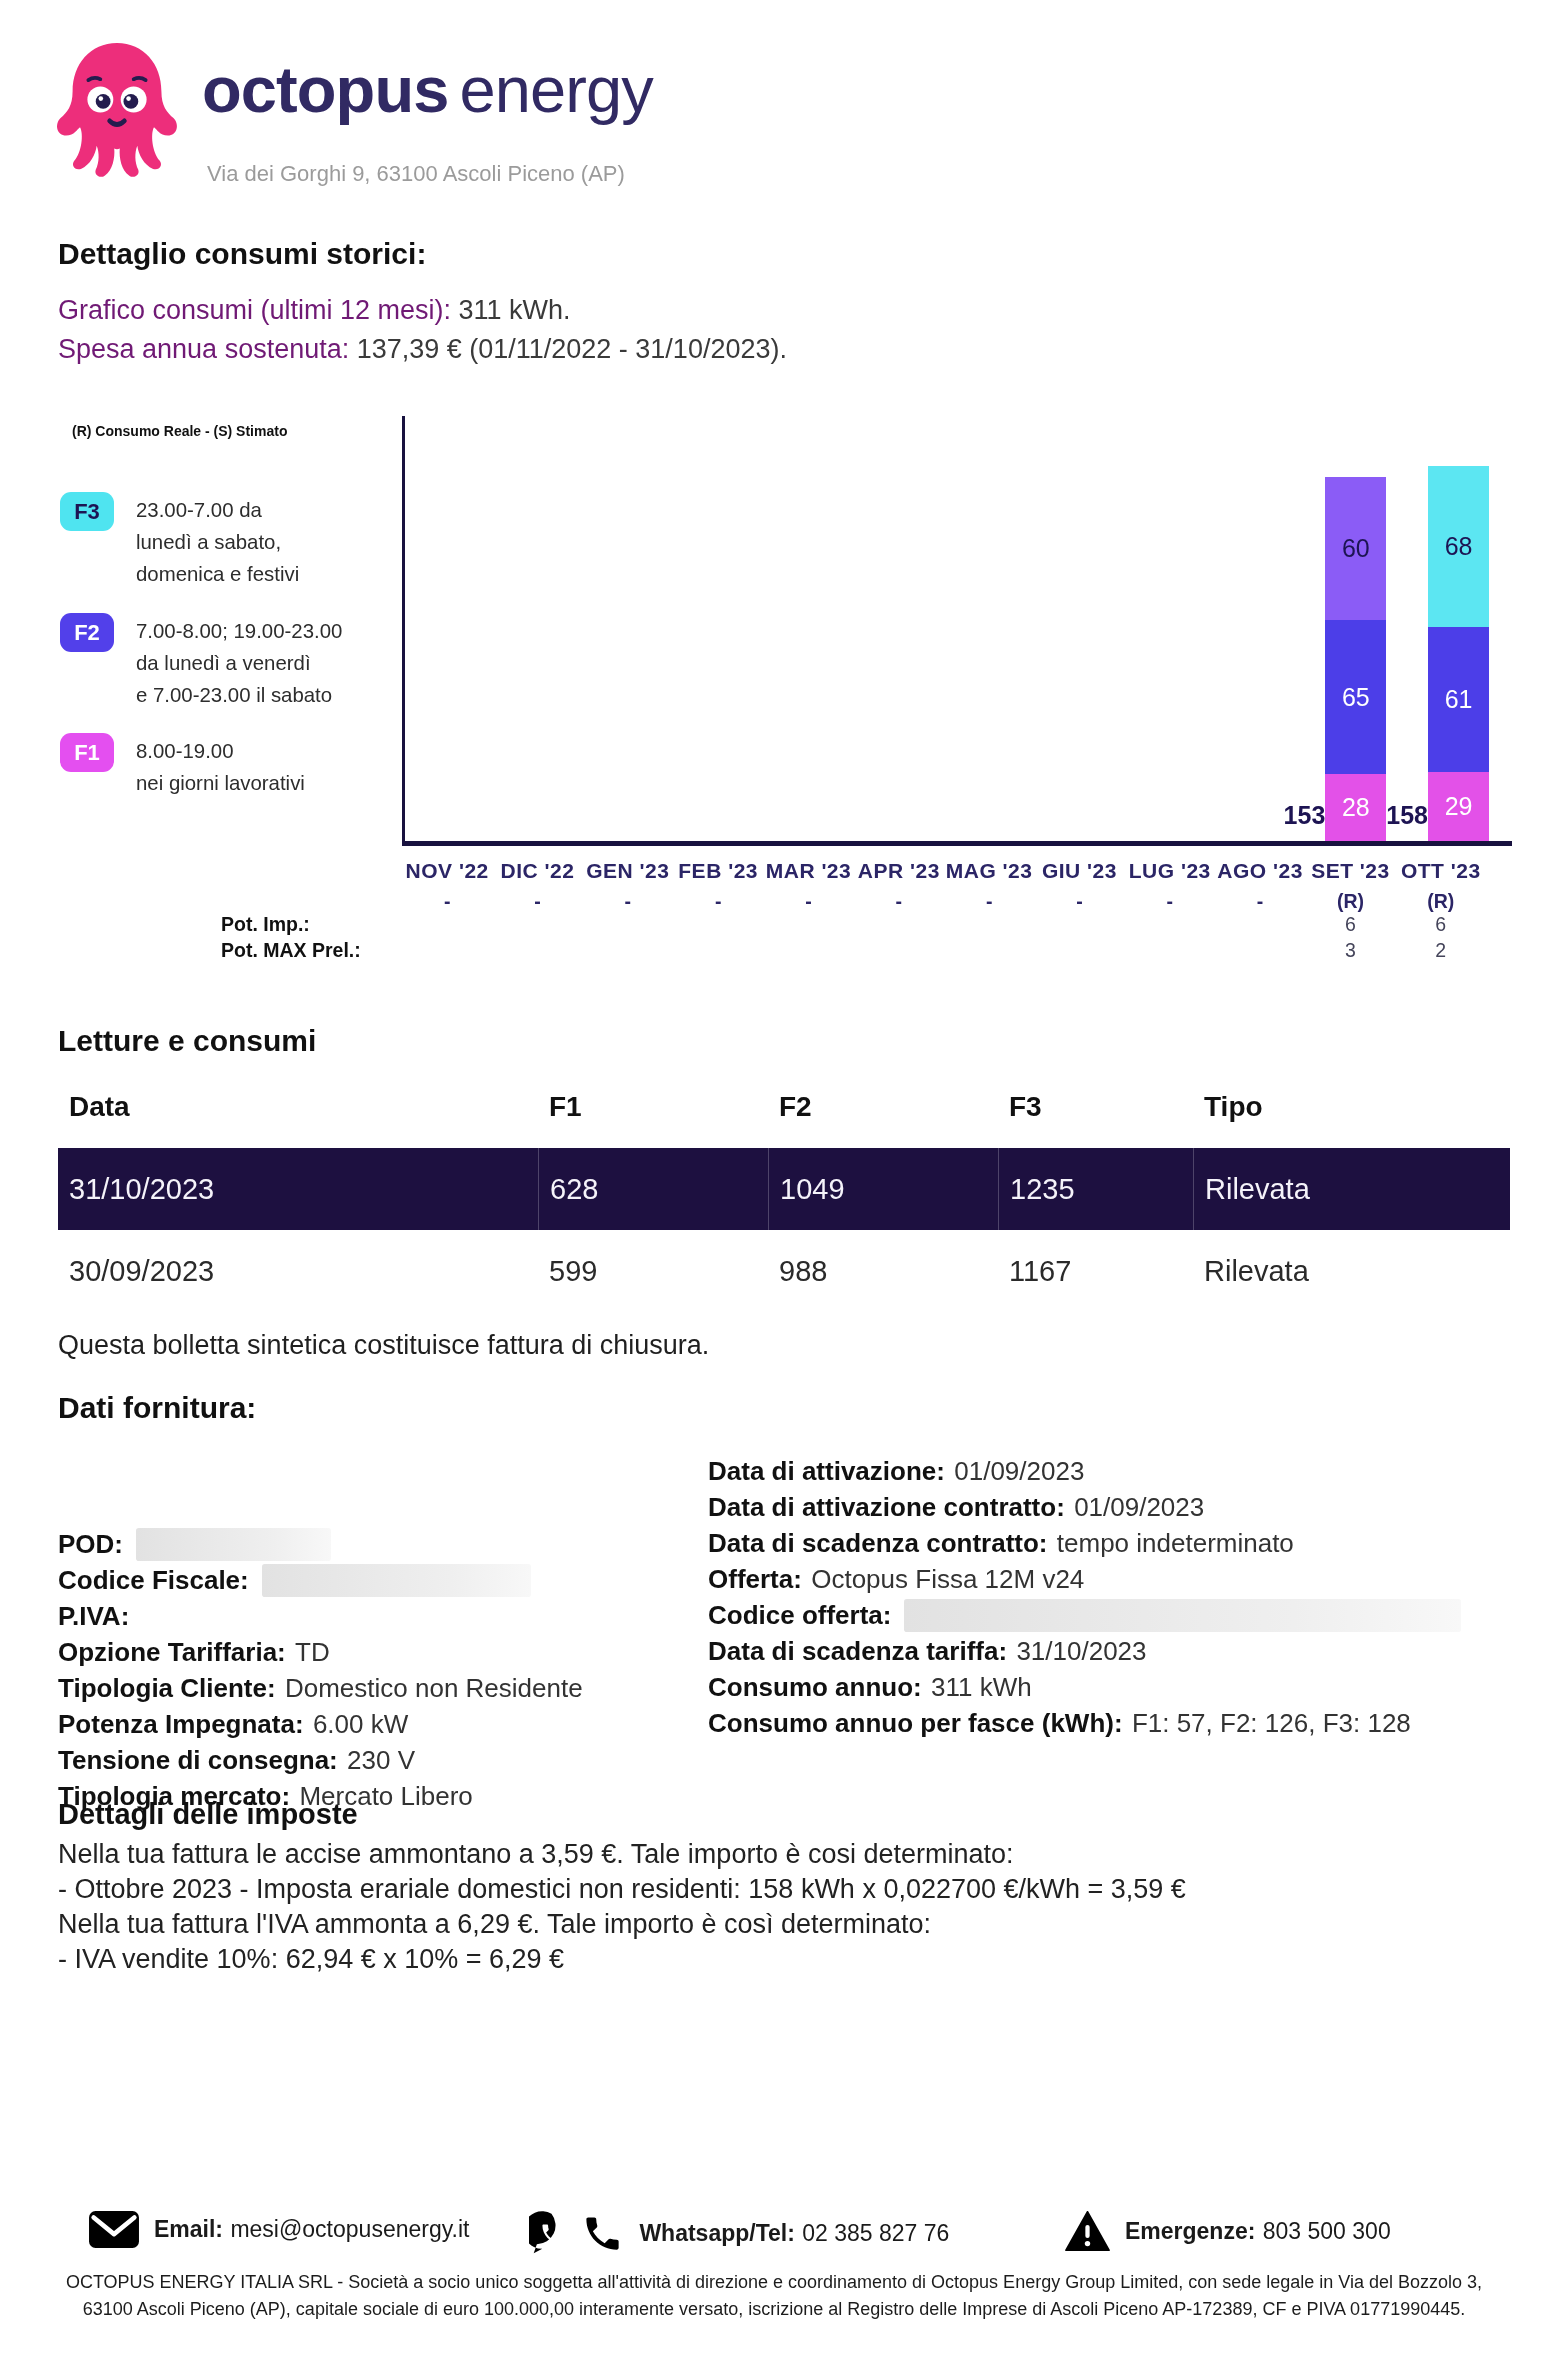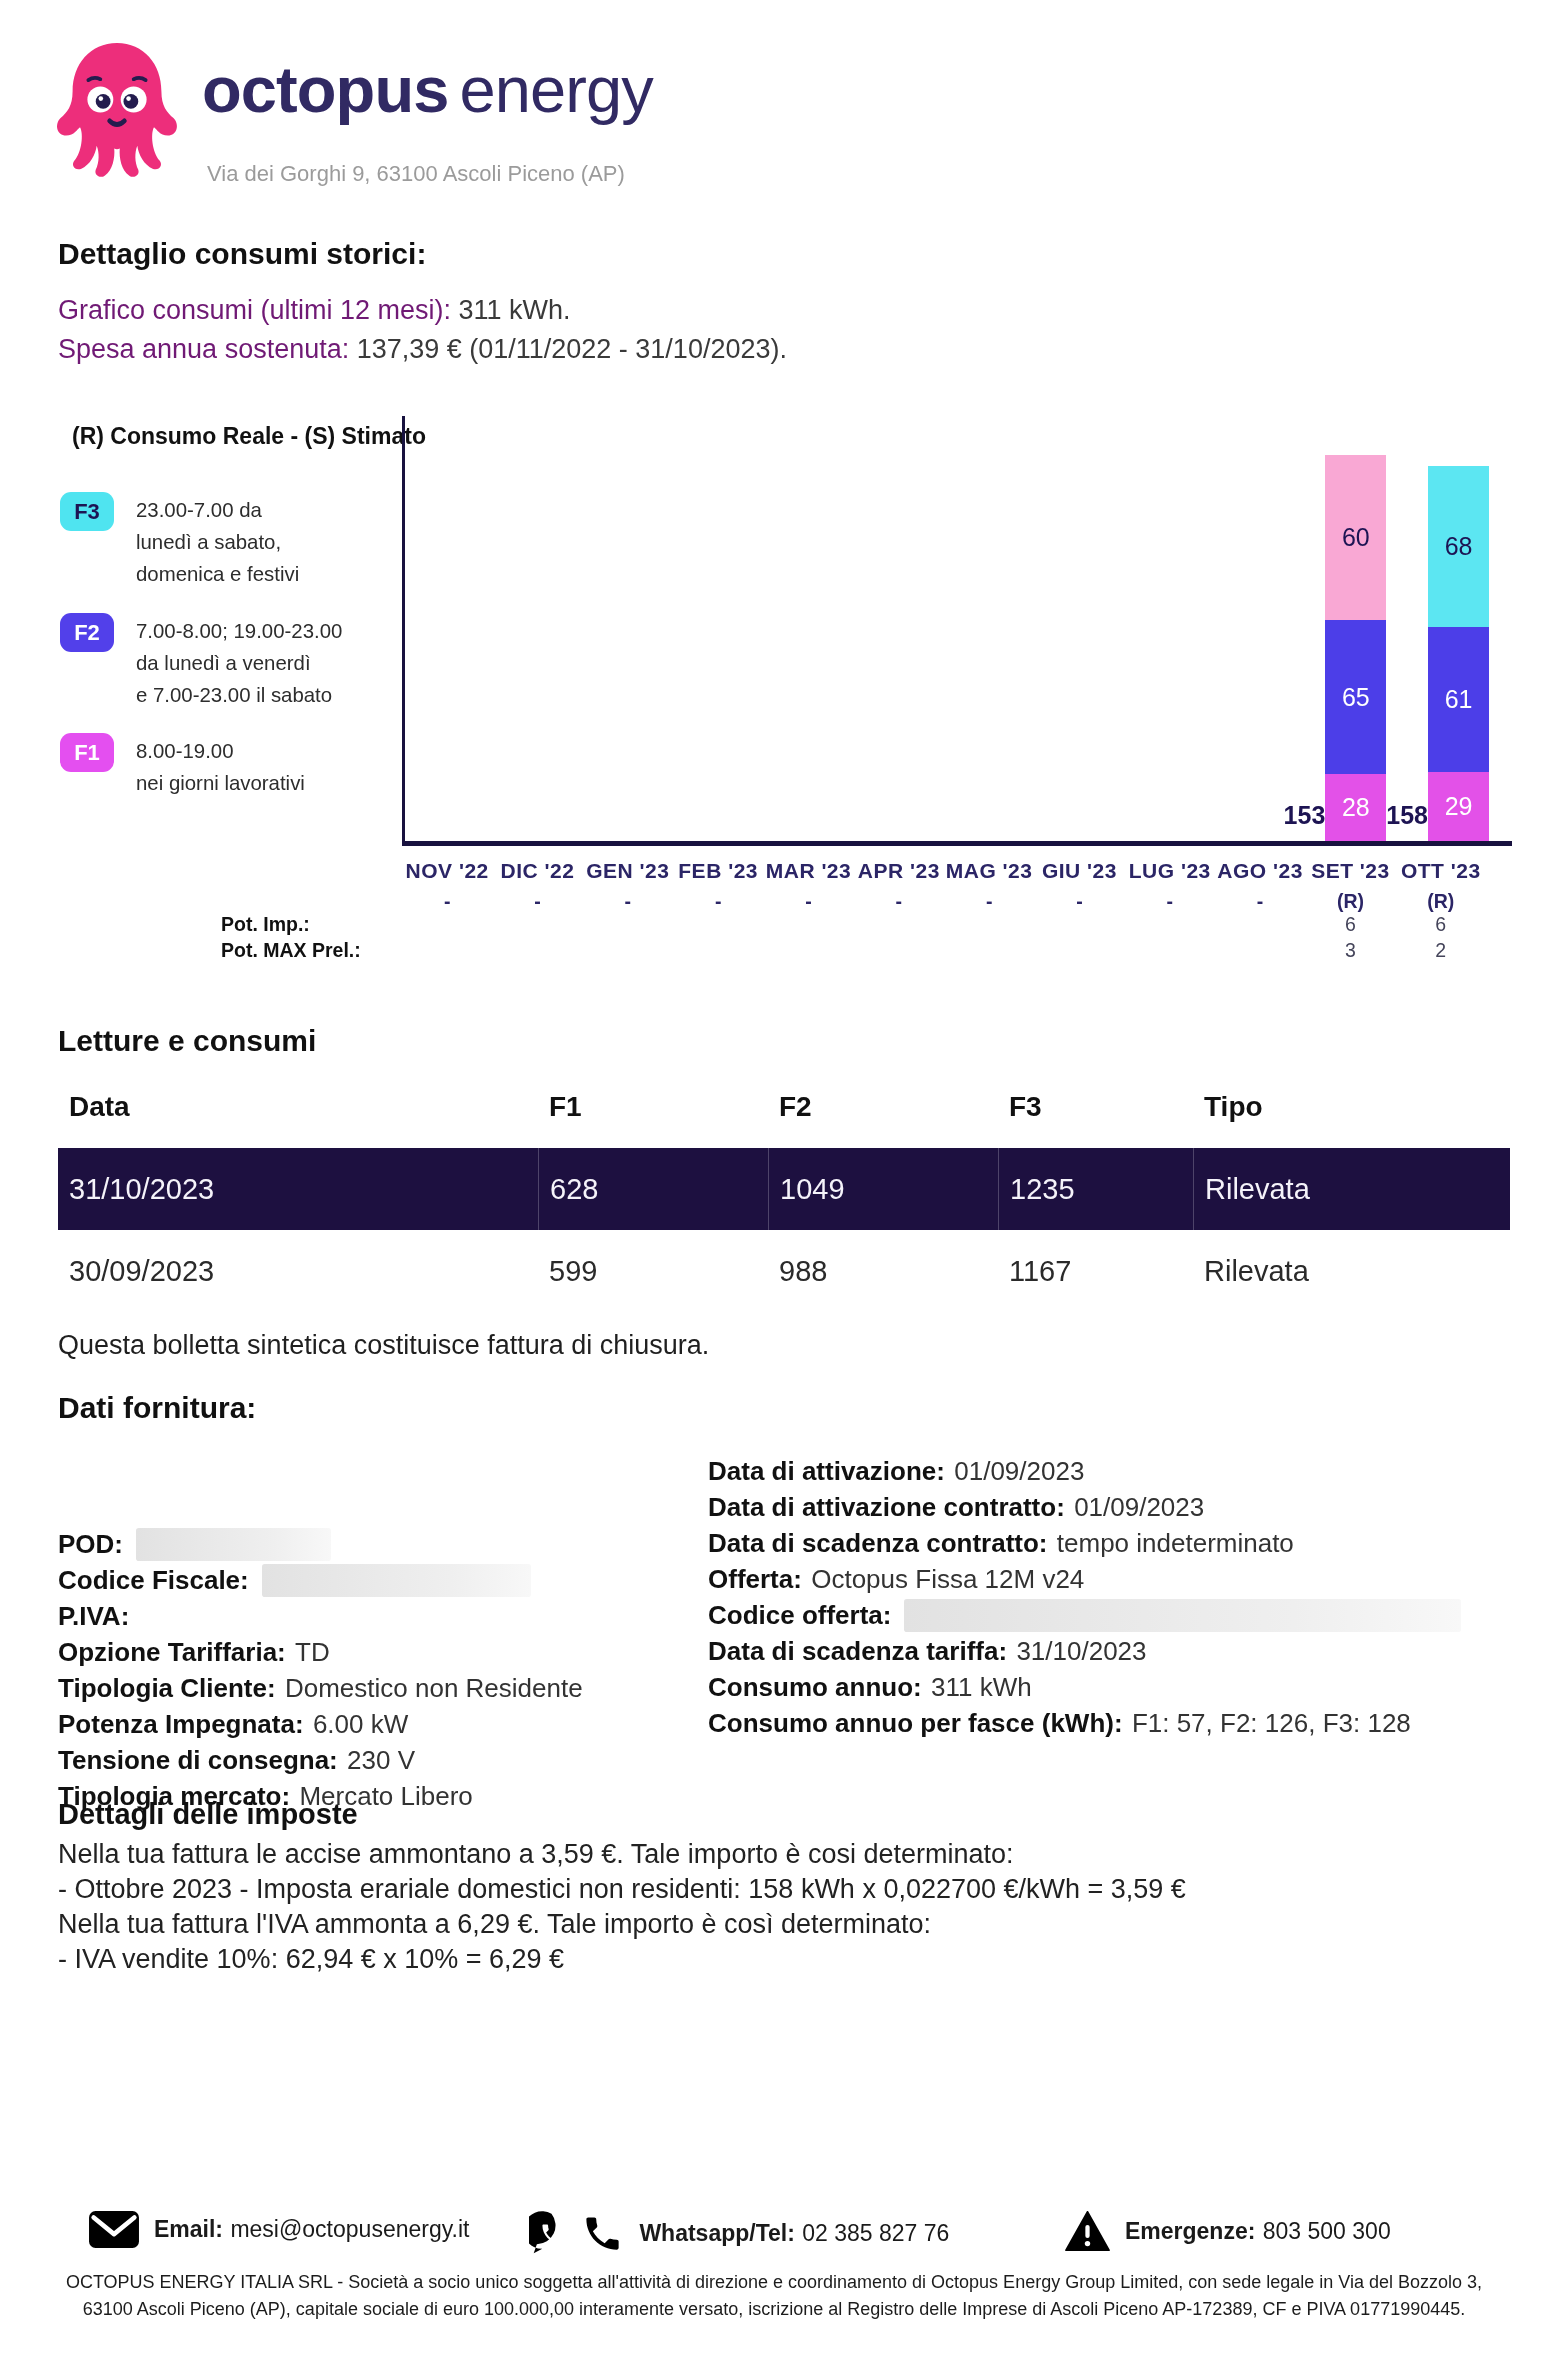--- a/index.html
+++ b/index.html
@@ -21,21 +21,21 @@
   .h1{font-size:30px;font-weight:700;color:#111}
   .body-line{font-size:27px;color:#1f1f1f}
   .body-line .lbl{color:#701a75}
   .body-line .val{color:#3a3a3a;margin-left:7.4px}
 
   #history-title{left:58px;top:237px}
   #history-line1{left:58px;top:295px}
   #history-line2{left:58px;top:334px}
 
   
-  #legend-title{left:72px;top:423px;font-size:23px;font-weight:700;color:#111}
+  #legend-title{left:72px;top:423px;font-size:14px;font-weight:700;color:#111}
   #legend-box{left:60px;top:492px;width:334px;height:306px}
   .legend-item{position:absolute;display:flex;align-items:flex-start}
   .legend-item:nth-child(1){top:0}
   .legend-item:nth-child(2){top:121px}
   .legend-item:nth-child(3){top:241px}
   .legend-badge{flex:0 0 auto;width:54px;height:39px;border-radius:11px;
     display:flex;align-items:center;justify-content:center;
     font-size:22px;font-weight:700}
   .legend-text{margin-left:22px;font-size:20.4px;line-height:32px;color:#2d2d2d;margin-top:1.9px}
 
@@ -163,21 +163,21 @@
       <div class="bar-col"></div>
       <div class="bar-col"></div>
       <div class="bar-col"></div>
       <div class="bar-col"></div>
       <div class="bar-col"></div>
       <div class="bar-col"></div>
       <div class="bar-col"></div>
       <div class="bar-col">
         <div class="bar-total">153</div>
         <div class="bar-stack">
-          <div class="bar-seg" style="height: 165px; background: #f9a8d4; color: rgb(29, 20, 83);">60</div>
+          <div class="bar-seg" style="height: 143px; background: #8b5cf6; color: rgb(29, 20, 83);">60</div>
           <div class="bar-seg" style="height: 154px; background: rgb(76, 62, 232); color: rgb(255, 255, 255);">65</div>
           <div class="bar-seg" style="height: 67px; background: rgb(227, 81, 232); color: rgb(255, 255, 255);">28</div>
         </div>
       </div>
       <div class="bar-col">
         <div class="bar-total">158</div>
         <div class="bar-stack">
           <div class="bar-seg" style="height: 161px; background: rgb(92, 230, 242); color: rgb(29, 20, 83);">68</div>
           <div class="bar-seg" style="height: 145px; background: rgb(76, 62, 232); color: rgb(255, 255, 255);">61</div>
           <div class="bar-seg" style="height: 69px; background: rgb(227, 81, 232); color: rgb(255, 255, 255);">29</div>

